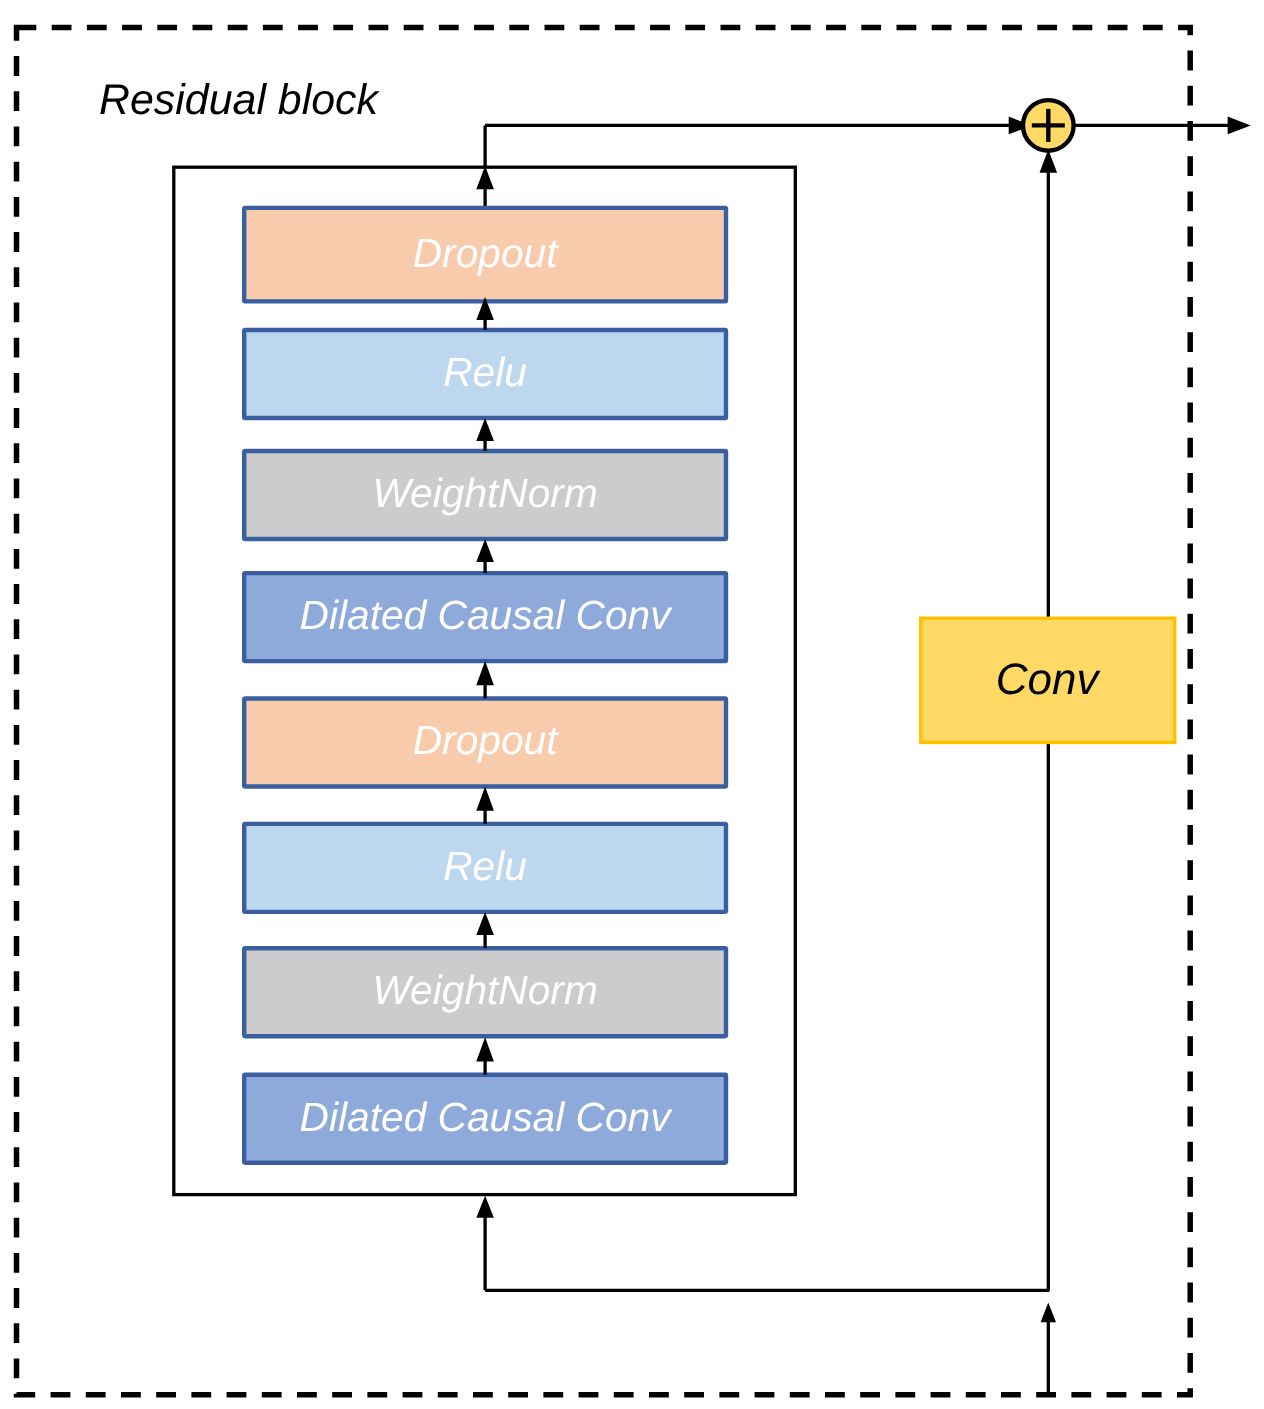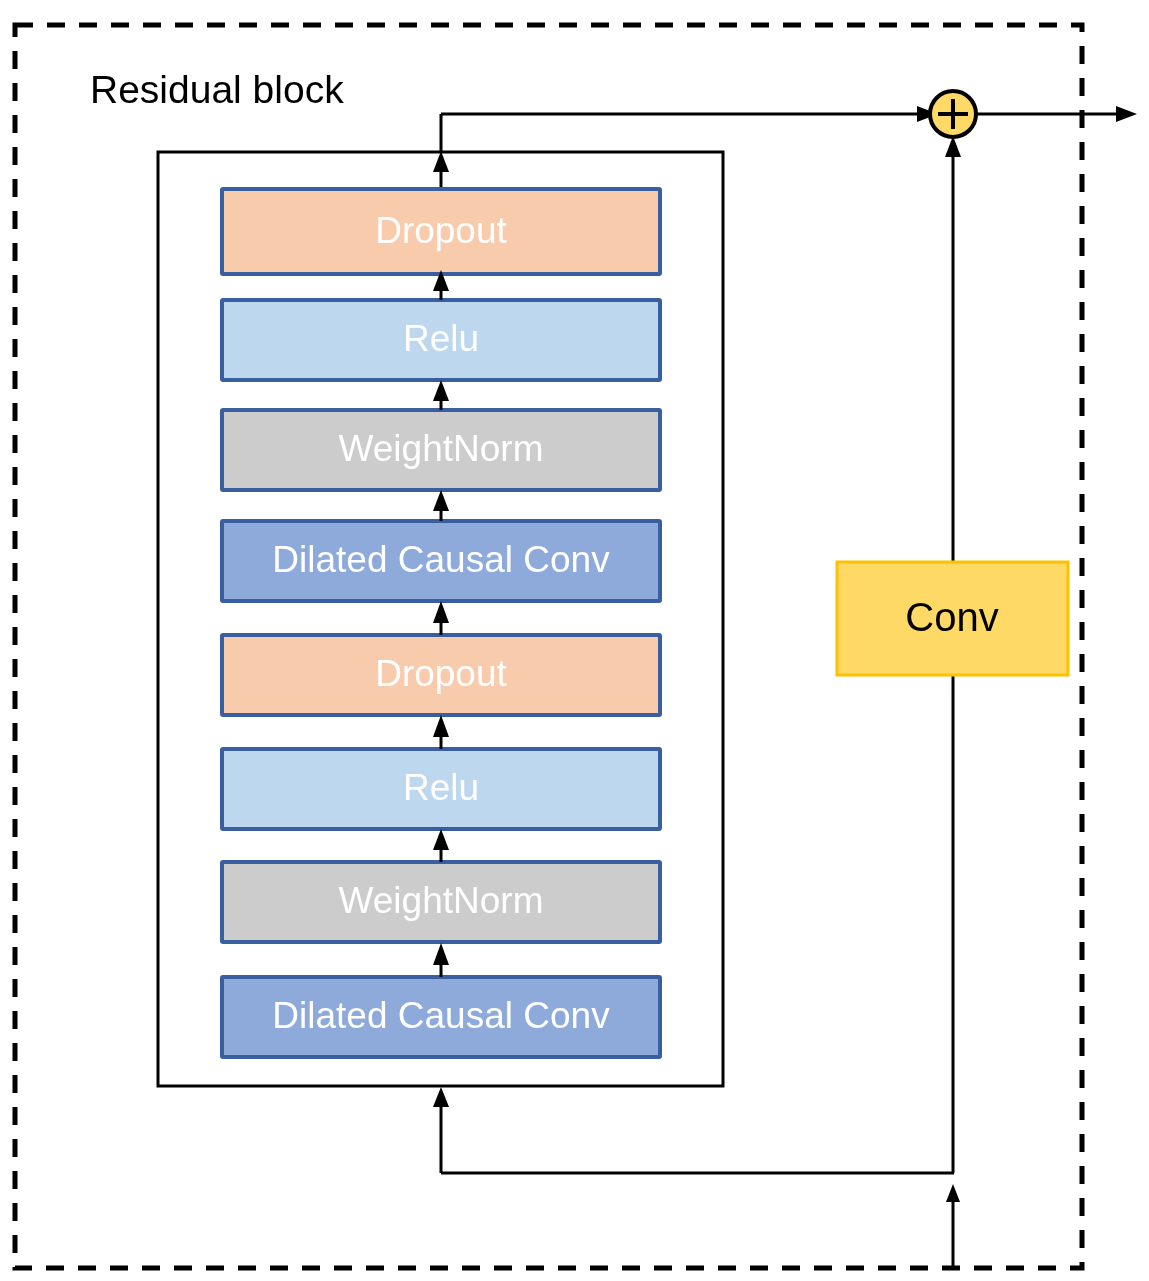--- a/index.html
+++ b/index.html
@@ -10,20 +10,21 @@
   body {
     width: 1149px;
     height: 1281px;
     font-family: "Liberation Sans", sans-serif;
     overflow: hidden;
   }
   #diagram-root {
     position: relative;
     width: 1149px;
     height: 1281px;
+    font-style: italic;
   }
   svg#diagram {
     display: block;
     width: 1149px;
     height: 1281px;
   }
   .blk-label {
     font-family: "Liberation Sans", sans-serif;
     font-size: 37px;
     fill: #ffffff;

